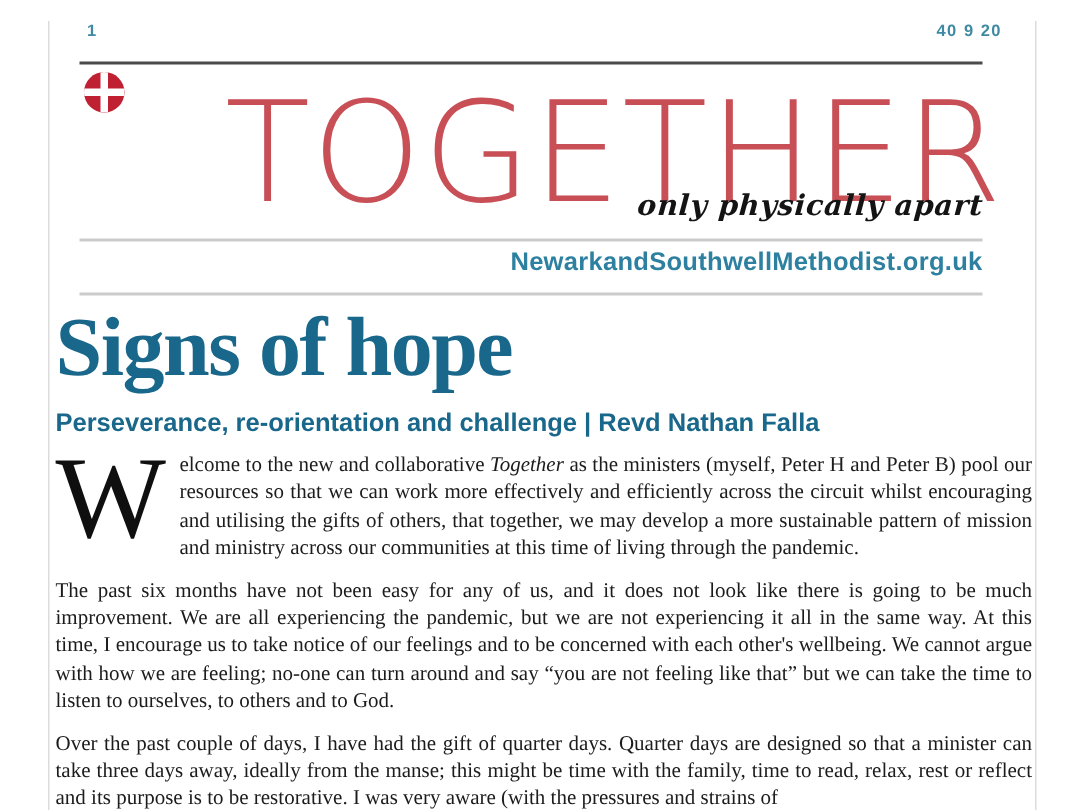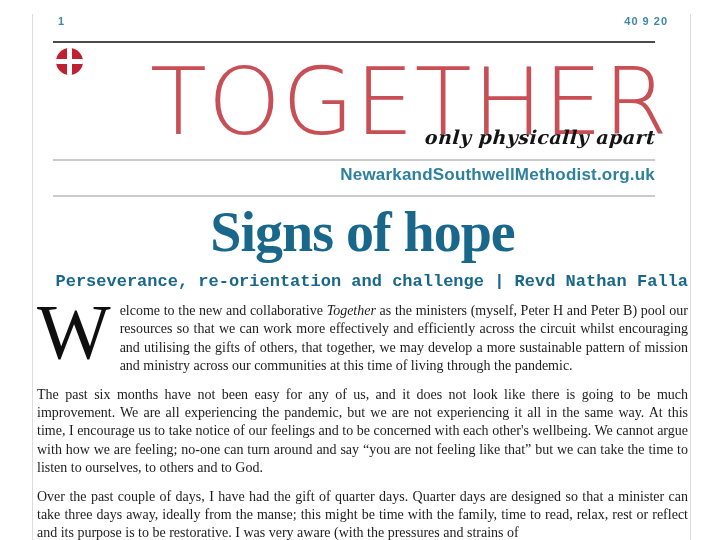--- a/index.html
+++ b/index.html
@@ -57,28 +57,28 @@
   }
   .masthead-site {
     position:absolute; left:53px; top:165px; width:602px;
     text-align:right;
     font-family:"Liberation Sans", sans-serif;
     font-size:17px; font-weight:700; color:#2d80a0; letter-spacing:0.2px;
   }
 
   .article-title {
     position:absolute; left:37px; top:200px; width:651px;
-    text-align:center;
+    text-align:left;
     font-family:"Liberation Serif", serif;
     font-size:56px; font-weight:700; color:#19678a; letter-spacing:-1px;
   }
   .article-subtitle {
     position:absolute; left:37px; top:272px; width:651px;
-    text-align:right;
-    font-family:Liberation Mono, monospace;
+    text-align:left;
+    font-family:Liberation Sans, sans-serif;
     font-size:17px; font-weight:700; color:#19678a;
   }
 
   .article-body {
     position:absolute; left:37px; top:302px; width:651px;
     font-family:"Liberation Serif", serif;
     font-size:14px; line-height:18.4px; color:#1c1c1c;
     text-align:justify;
   }
   .article-body p { margin-bottom:10px; }

